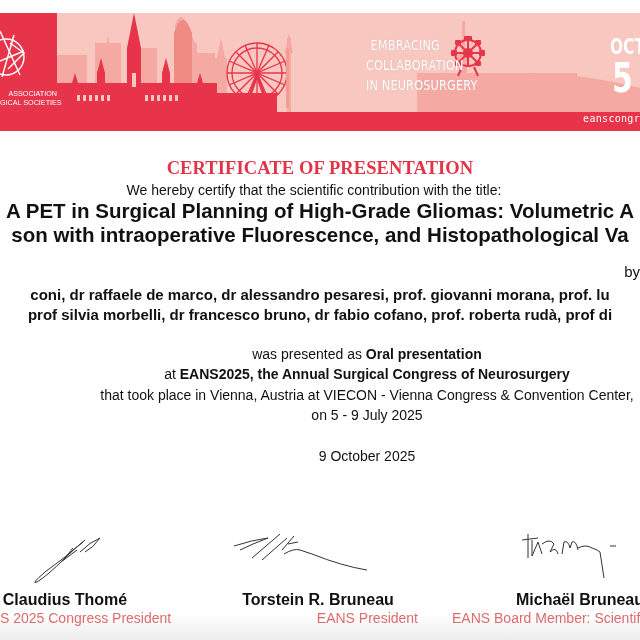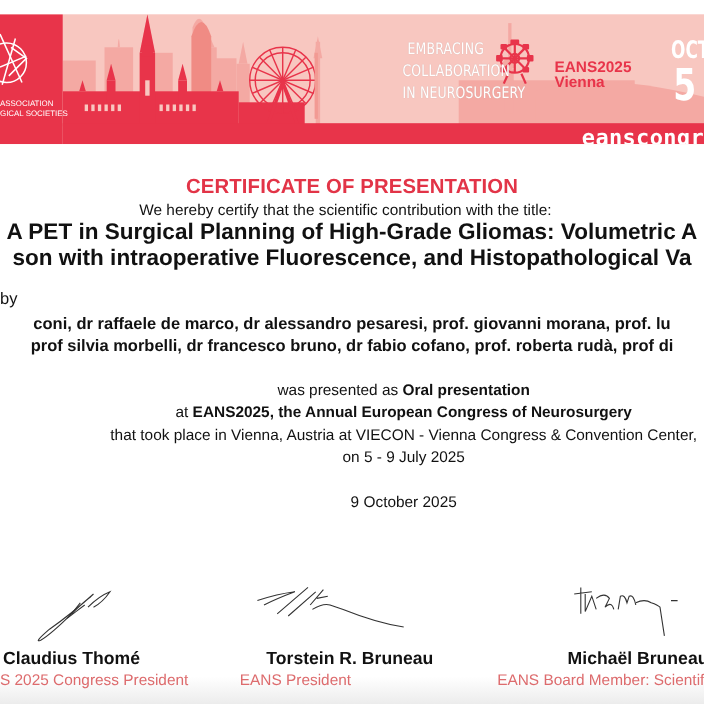--- a/index.html
+++ b/index.html
@@ -1,48 +1,48 @@
 <!DOCTYPE html>
 <html><head>
 <meta charset="utf-8">
 <style>
   html, body { margin:0; padding:0; }
   body { width:640px; height:640px; overflow:hidden; background:#ffffff; position:relative; font-family:"DejaVu Sans", sans-serif; }
   .banner { position:absolute; left:0; top:13px; width:640px; height:118px; background:#f8c7c0; overflow:hidden; }
   .logo-block { position:absolute; left:0; top:0; width:57px; height:118px; background:#e8344a; }
-  .logo-text { position:absolute; left:0; top:76px; width:57px; color:#fff; font-family:"Liberation Sans", sans-serif; font-size:7.2px; line-height:9px; white-space:nowrap; }
+  .logo-text { position:absolute; left:0; top:76px; width:57px; color:#fff; font-family:"Liberation Sans", sans-serif; font-size:7.2px; line-height:9px; text-align:right; white-space:nowrap; }
   .logo-text span { display:block; }
   .bottom-bar { position:absolute; left:57px; top:99px; width:583px; height:19px; background:#e8344a; }
-  .url { position:absolute; right:0; top:100px; color:#fff; font-family:"DejaVu Sans Mono", monospace; font-weight:bold; font-size:20px; letter-spacing:0.3px; }
+  .url { position:absolute; right:0; top:100px; color:#fff; font-family:"DejaVu Sans Mono", monospace; font-weight:normal; font-size:10px; letter-spacing:0.3px; }
   .tagline { position:absolute; left:345px; top:22px; width:95px; color:#fff; font-family:"DejaVu Sans", sans-serif; font-size:14.5px; line-height:20px; text-align:right; font-weight:normal; letter-spacing:0.2px; text-shadow:0 0 1px #c9a7a2; transform:scaleX(0.78); transform-origin:right top; }
   .tagline span { display:block; white-space:nowrap; }
   .eans-name { position:absolute; left:504px; top:40px; color:#e8344a; font-family:"Liberation Sans", sans-serif; font-weight:bold; font-size:14px; line-height:14px; }
   .eans-name span { display:block; }
   .date-oct { position:absolute; left:610px; top:22px; color:#fff; font-family:"DejaVu Sans", sans-serif; font-weight:bold; font-size:22px; line-height:24px; transform:scaleX(0.7); transform-origin:left top; }
   .date-day { position:absolute; left:612px; top:44px; color:#fff; font-family:"DejaVu Sans", sans-serif; font-weight:bold; font-size:40px; line-height:42px; transform:scaleX(0.75); transform-origin:left top; }
   .skyline { position:absolute; left:57px; top:0; }
-  .cert-title { position:absolute; top:158px; left:0; width:640px; text-align:center; color:#e23447; font-family:Liberation Sans, sans-serif; font-weight:bold; font-size:18.5px; letter-spacing:0.1px; }
+  .cert-title { position:absolute; top:158px; left:0; width:640px; text-align:center; color:#e23447; font-family:Liberation Serif, serif; font-weight:bold; font-size:18.5px; letter-spacing:0.1px; }
   .certify { position:absolute; top:182px; left:0; width:628px; text-align:center; color:#111; font-family:"Liberation Sans", sans-serif; font-size:14px; }
   .paper-title { position:absolute; left:-80px; width:800px; text-align:center; color:#111; font-family:"Liberation Sans", sans-serif; font-weight:bold; font-size:20.5px; white-space:nowrap; }
   .pt1 { top:199px; }
   .pt2 { top:223px; }
-  .by { position:absolute; top:263px; left:0; width:640px; text-align:left; color:#111; font-family:"Liberation Sans", sans-serif; font-size:15px; }
+  .by { position:absolute; top:263px; left:0; width:640px; text-align:right; color:#111; font-family:"Liberation Sans", sans-serif; font-size:15px; }
   .authors { position:absolute; left:-100px; width:840px; text-align:center; color:#111; font-family:"Liberation Sans", sans-serif; font-weight:bold; font-size:15px; white-space:nowrap; }
   .au1 { top:286px; }
   .au2 { top:306px; }
   .line { position:absolute; left:0; width:640px; text-align:center; color:#111; font-family:"Liberation Sans", sans-serif; font-size:14px; white-space:nowrap;padding-left:47px; }
   .line b { font-weight:bold; }
   .l1 { top:346px; }
   .l2 { top:366px; }
   .l3 { top:387px; }
   .l4 { top:407px; }
   .issue-date { top:448px; }
   .sig { position:absolute; top:530px; }
   .signer-name { position:absolute; top:591px; color:#111; font-family:"Liberation Sans", sans-serif; font-weight:bold; font-size:16px; text-align:center; white-space:nowrap; }
-  .signer-role { position:absolute; top:610px; color:#dd6b6d; font-family:"Liberation Sans", sans-serif; font-size:14px; text-align:left; white-space:nowrap; }
+  .signer-role { position:absolute; top:610px; color:#dd6b6d; font-family:"Liberation Sans", sans-serif; font-size:14px; text-align:right; white-space:nowrap; }
   .footer-fade { position:absolute; left:0; top:615px; width:640px; height:25px; background:linear-gradient(#ffffff, #ececec); }
 </style>
 </head>
 <body>
 
 <div class="banner">
   <svg class="skyline" width="583" height="118" viewBox="0 0 583 118">
 
     <g fill="#f4a9a3">
       <rect x="0" y="42" width="30" height="60"></rect>
@@ -148,43 +148,39 @@
   </div>
 
   <div class="bottom-bar"></div>
 
   <div class="tagline">
     <span>EMBRACING</span>
     <span>COLLABORATION</span>
     <span>IN NEUROSURGERY</span>
   </div>
 
-  <div class="eans-name">
-    <span>EANS2025</span>
-    <span>Vienna</span>
-  </div>
 
   <div class="date-oct">OCT</div>
   <div class="date-day">5</div>
   <div class="url">eanscongr</div>
 </div>
 
 <div class="cert-title">CERTIFICATE OF PRESENTATION</div>
 <div class="certify">We hereby certify that the scientific contribution with the title:</div>
 
 <div class="paper-title pt1">A PET in Surgical Planning of High-Grade Gliomas: Volumetric A</div>
 <div class="paper-title pt2">son with intraoperative Fluorescence, and Histopathological Va</div>
 
 <div class="by">by</div>
 
 <div class="authors au1">coni, dr raffaele de marco, dr alessandro pesaresi, prof. giovanni morana, prof.  lu</div>
 <div class="authors au2">prof silvia morbelli, dr francesco bruno, dr fabio cofano, prof. roberta rudà, prof di</div>
 
 <div class="line l1"><span>was presented as </span><b>Oral presentation</b></div>
-<div class="line l2"><span>at </span><b>EANS2025, the Annual European Congress of Neurosurgery</b></div>
+<div class="line l2"><span>at </span><b>EANS2025, the Annual Surgical Congress of Neurosurgery</b></div>
 <div class="line l3">that took place in Vienna, Austria at VIECON - Vienna Congress &amp; Convention Center,</div>
 <div class="line l4">on 5 - 9 July 2025</div>
 <div class="line issue-date">9 October 2025</div>
 
 <div class="footer-fade"></div>
 
 <svg class="sig" style="left:25px;" width="90" height="55" viewBox="0 0 90 55">
   <g stroke="#333" stroke-width="1" fill="none">
     <path d="M60 10 Q40 28 20 42 Q5 55 12 52 Q22 46 40 28 Q50 18 58 12"></path>
     <path d="M40 28 L48 18 M44 26 L52 20 M36 32 L44 26"></path>

